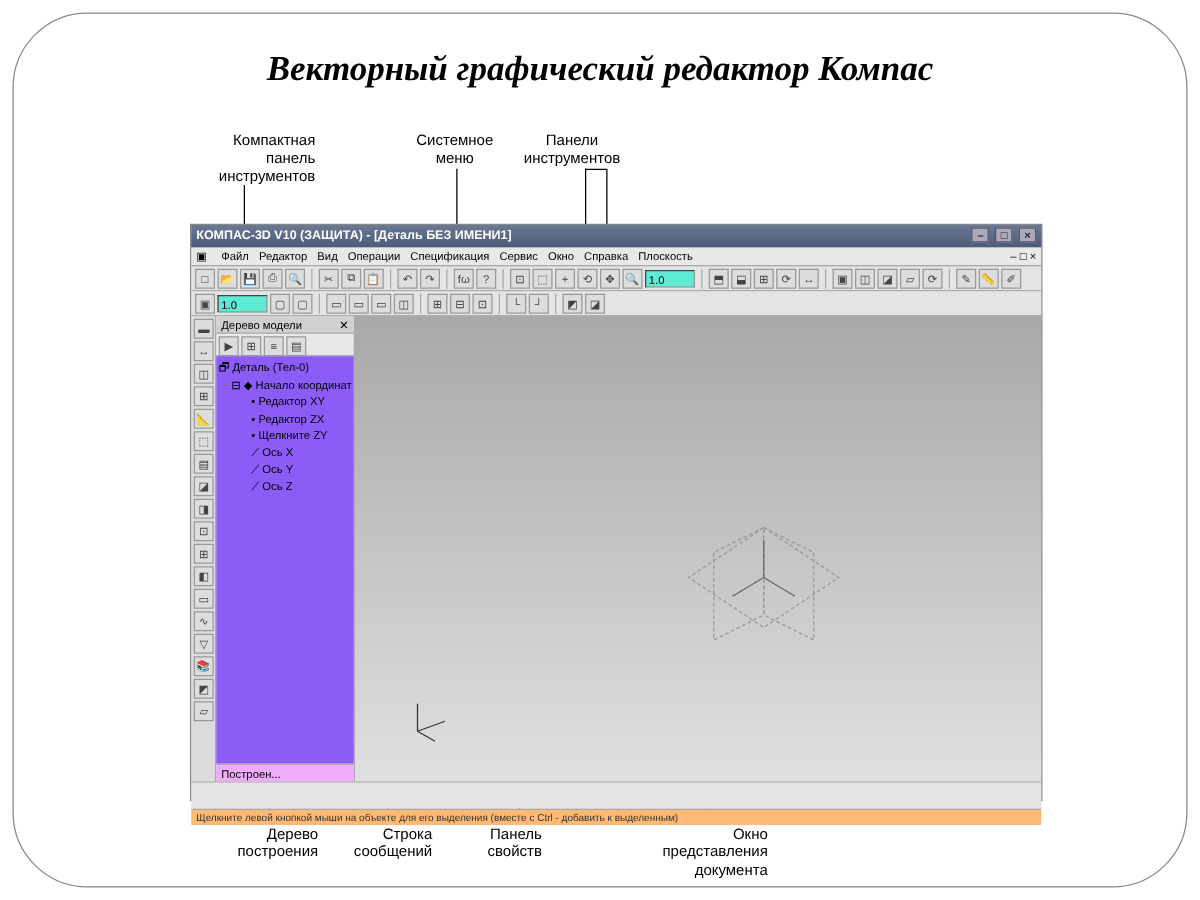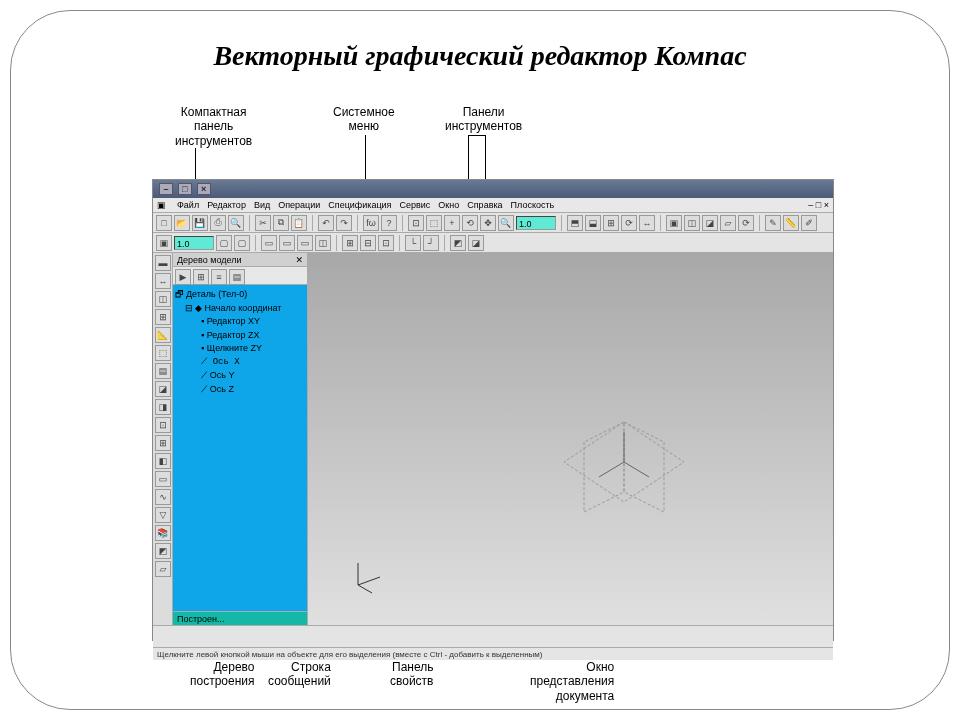--- a/index.html
+++ b/index.html
@@ -128,21 +128,21 @@
     width: 20px;
     background: #dcdcdc;
     border-right: 1px solid #aaa;
     display: flex;
     flex-direction: column;
     gap: 2px;
     padding: 2px;
   }
   .compact-panel .tbtn { width: 16px; height: 16px; }
   .tree-panel {
-    width: 135px;
+    width: 111px;
     background: #e8e8e8;
     border-right: 1px solid #aaa;
     display: flex;
     flex-direction: column;
   }
   .tree-title {
     height: 14px;
     background: #d0d0d0;
     border-bottom: 1px solid #aaa;
     font-size: 9px;
@@ -153,30 +153,30 @@
   }
   .tree-toolbar {
     height: 18px;
     display: flex;
     gap: 2px;
     padding: 2px;
     border-bottom: 1px solid #aaa;
   }
   .tree-body {
     flex: 1;
-    background: #0ea5e9;
+    background: #8b5cf6;
     font-size: 9px;
     padding: 3px 2px;
     line-height: 1.5;
     overflow: hidden;
   }
   .tree-body .row { white-space: nowrap; }
   .tree-bottom-tab {
     height: 14px;
-    background: #14b8a6;
+    background: #f0abfc;
     border-top:1px solid #aaa;
     font-size: 9px;
     line-height: 14px;
     padding: 0 4px;
   }
   .viewport {
     flex: 1;
     position: relative;
     background: linear-gradient(#a8a8a8, #e0e0e0);
     overflow: hidden;
@@ -191,68 +191,69 @@
     left: 40px; bottom: 30px;
     width: 40px; height: 40px;
   }
   .prop-panel {
     height: 22px;
     background: #e4e4e4;
     border-top: 1px solid #aaa;
   }
   .statusbar {
     height: 13px;
-    background: #e5e5e5;
+    background: #fdba74;
     border-top: 1px solid #aaa;
     font-size: 8px;
     line-height: 13px;
     padding: 0 4px;
     color: #333;
   }
   .ssep { width:1px; height:16px; background:#aaa; margin:0 3px; }
 </style>
 </head>
 <body>
 
 <div class="frame"></div>
 
 <div class="slide-title">Векторный графический редактор Компас</div>
 
-<div class="labels-top" style="left:175px; text-align:center;"><span style="white-space:pre-line;">Компактная
+<div class="labels-top" style="left:175px; text-align:right;"><span style="white-space:pre-line;">Компактная
 панель
 инструментов</span></div>
 <div class="labels-top" style="left:333px;"><span style="white-space:pre-line;">Системное
 меню</span></div>
-<div class="labels-top" style="left:445px;text-align:center;"><span style="white-space:pre-line;">Панели
+<div class="labels-top" style="left:419px;text-align:center;"><span style="white-space:pre-line;">Панели
 инструментов</span></div>
 
 <div class="pointer" style="left:195px; top:148px; height:60px;"></div>
 <div class="pointer" style="left:365px; top:135px; height:58px;"></div>
 <div class="pointer" style="left:468px; top:135px; height:75px;"></div>
 <div class="pointer" style="left:485px; top:135px; height:95px;"></div>
 <div class="pointer" style="left:468px; top:135px; height:1px; width:17px;"></div>
 
 <div class="labels-bottom" style="left:190px;"><span style="white-space:pre-line;">Дерево
 построения</span></div>
-<div class="labels-bottom" style="left:268px;"><span style="white-space:pre-line;">Строка
+<div class="labels-bottom" style="left:283px;"><span style="white-space:pre-line;">Строка
 сообщений</span></div>
 <div class="labels-bottom" style="left:390px;"><span style="white-space:pre-line;">Панель
 свойств</span></div>
 <div class="labels-bottom" style="left:530px;"><span style="white-space:pre-line;">Окно
 представления
 документа</span></div>
 
 <div class="pointer" style="left:215px; top:330px; height:325px;"></div>
 <div class="pointer" style="left:310px; top:635px; height:20px;"></div>
 <div class="pointer" style="left:415px; top:612px; height:43px;"></div>
 <div class="pointer" style="left:565px; top:430px; height:225px;"></div>
 
 <div class="app">
 
   <div class="titlebar">
+    <span>КОМПАС-3D V10 (ЗАЩИТА) - [Деталь БЕЗ ИМЕНИ1]</span>
     <span class="winbtns">
       <span>–</span>
       <span>□</span>
       <span>×</span>
     </span>
   </div>
 
   <div class="menubar">
     <span style="width:12px;">▣</span>
     <span>Файл</span>
@@ -364,21 +365,21 @@
         <span class="tbtn">⊞</span>
         <span class="tbtn">≡</span>
         <span class="tbtn">▤</span>
       </div>
       <div class="tree-body">
         <div class="row">🗗 <span>Деталь (Тел-0)</span></div>
         <div class="row" style="padding-left:10px;">⊟ ◆ <span>Начало координат</span></div>
         <div class="row" style="padding-left:26px;">▪ <span>Редактор XY</span></div>
         <div class="row" style="padding-left:26px;">▪ <span>Редактор ZX</span></div>
         <div class="row" style="padding-left:26px;">▪ <span>Щелкните ZY</span></div>
-        <div class="row" style="padding-left:26px;font-family:Liberation Mono, monospace;">⟋ <span>Ось X</span></div>
+        <div class="row" style="padding-left:26px;">⟋ <span>Ось X</span></div>
         <div class="row" style="padding-left:26px;">⟋ <span>Ось Y</span></div>
         <div class="row" style="padding-left:26px;">⟋ <span>Ось Z</span></div>
       </div>
       <div class="tree-bottom-tab">Построен...</div>
     </div>
 
     <div class="viewport">
       <svg class="coord-sys" viewBox="0 0 160 140">
         <g stroke="#999" stroke-dasharray="3,2" fill="none" stroke-width="1">
           <polygon points="80,20 140,60 80,100 20,60"></polygon>

